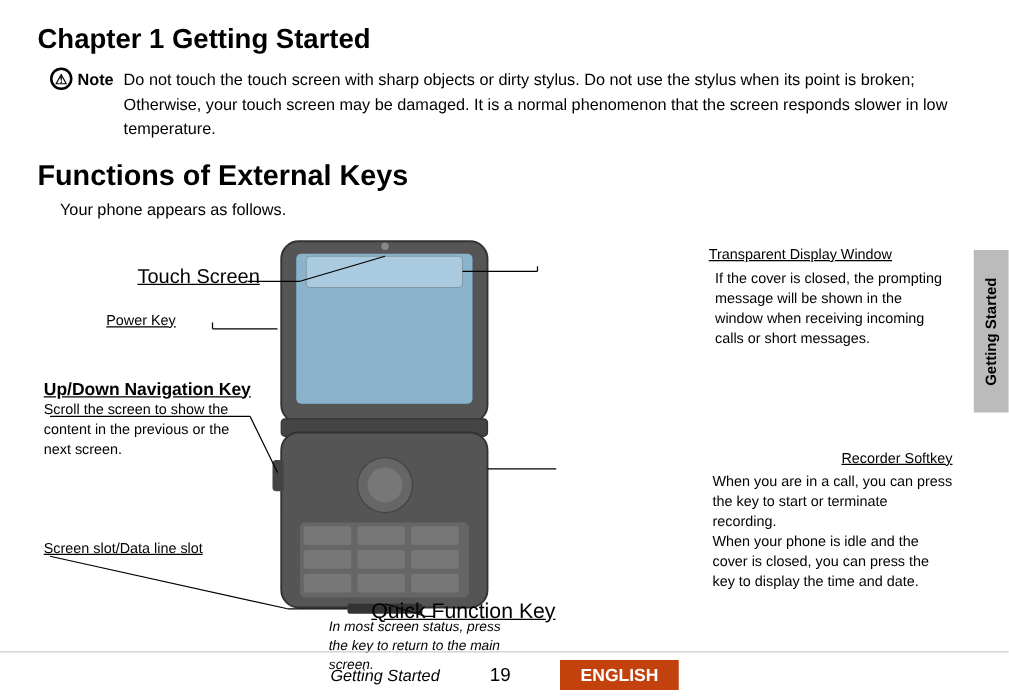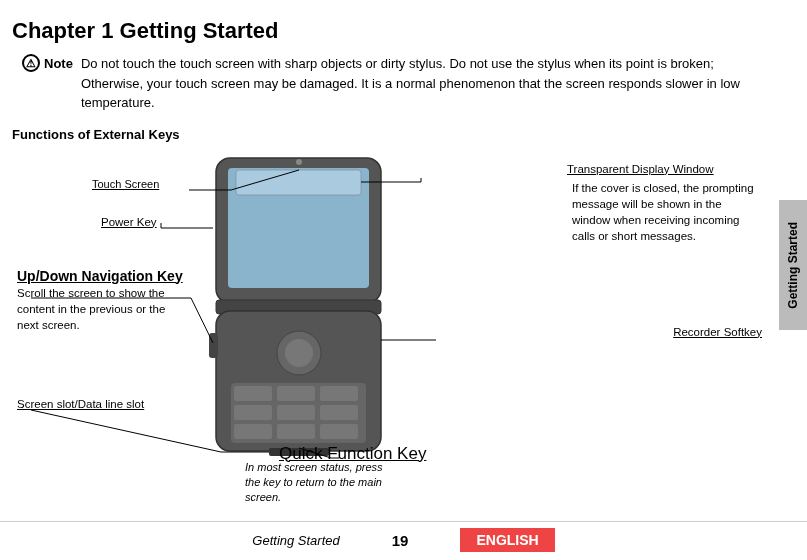--- a/index.html
+++ b/index.html
@@ -10,21 +10,21 @@
       width: 807px;
       min-height: 560px;
       color: #000;
       position: relative;
       overflow: hidden;
     }
 
     .page-wrapper {
       width: 807px;
       min-height: 560px;
-      padding: 18px 30px 10px 12px;
+      padding: 18px 30px 10px 30px;
       position: relative;
     }
 
     .chapter-title {
       font-size: 22px;
       font-weight: bold;
       margin-bottom: 10px;
     }
 
     .note-block {
@@ -55,21 +55,21 @@
       font-size: 11px;
       font-weight: bold;
     }
 
     .note-text {
       font-size: 13px;
       line-height: 1.5;
     }
 
     .section-title {
-      font-size: 13px;
+      font-size: 23px;
       font-weight: bold;
       margin-bottom: 6px;
     }
 
     .intro-text {
       font-size: 13px;
       margin-bottom: 8px;
       padding-left: 18px;
     }
 
@@ -119,20 +119,21 @@
   <div class="note-block">
     <div class="note-icon">
       <span class="note-icon-symbol">⚠</span>
       <span>Note</span>
     </div>
     <div class="note-text">Do not touch the touch screen with sharp objects or dirty stylus. Do not use the stylus when its point is broken; Otherwise, your touch screen may be damaged. It is a normal phenomenon that the screen responds slower in low temperature.</div>
   </div>
 
   <div class="section-title">Functions of External Keys</div>
 
+  <div class="intro-text">Your phone appears as follows.</div>
 
   <div class="diagram-area">
 
     <svg class="annotation-lines" viewBox="0 0 747 340" xmlns="http://www.w3.org/2000/svg">
 
       <rect x="195" y="10" width="165" height="145" rx="14" ry="14" fill="#555" stroke="#333" stroke-width="1.5"></rect>
 
       <rect x="207" y="20" width="141" height="120" rx="4" ry="4" fill="#8ab4cc"></rect>
 
       <circle cx="278" cy="14" r="3" fill="#888"></circle>
@@ -176,46 +177,48 @@
 
       <line x1="340" y1="34" x2="400" y2="34" stroke="#000" stroke-width="1"></line>
       <line x1="400" y1="30" x2="400" y2="34" stroke="#000" stroke-width="1"></line>
 
       <line x1="360" y1="192" x2="415" y2="192" stroke="#000" stroke-width="1"></line>
 
       <line x1="278" y1="300" x2="310" y2="310" stroke="#000" stroke-width="1"></line>
       <line x1="310" y1="310" x2="318" y2="310" stroke="#000" stroke-width="1"></line>
     </svg>
 
-    <div class="label-touch-screen underline-label" style="position:absolute;left:80px;top:30px;font-size:11px;text-decoration:underline;">Touch Screen</div>
-
-    <div class="label-power-key underline-label" style="position:absolute;left:55px;top:68px;font-size:11.5px;text-decoration:underline;margin-left:34px;">Power Key</div>
+    <div class="label-touch-screen underline-label" style="position:absolute;left:80px;top:30px;font-size:16px;text-decoration:underline;">Touch Screen</div>
+
+    <div class="label-power-key underline-label" style="position:absolute;left:55px;top:68px;font-size:11.5px;text-decoration:underline;">Power Key</div>
 
     <div style="position:absolute;left:5px;top:120px;font-size:14px;font-weight:bold;text-decoration:underline;">Up/Down Navigation Key</div>
 
     <div style="position:absolute;left:5px;top:137px;font-size:11.5px;width:155px;line-height:1.4;">Scroll the screen to show the content in the previous or the next screen.</div>
 
     <div style="position:absolute;left:5px;top:250px;font-size:11.5px;text-decoration:underline;">Screen slot/Data line slot</div>
 
     <div style="position:absolute;right:15px;top:15px;font-size:11.5px;text-decoration:underline;width:195px;">Transparent Display Window</div>
 
     <div style="position:absolute;right:15px;top:32px;font-size:11.5px;width:190px;line-height:1.4;">If the cover is closed, the prompting message will be shown in the window when receiving incoming calls or short messages.</div>
 
     <div style="position:absolute;right:15px;top:178px;font-size:11.5px;text-decoration:underline;">Recorder Softkey</div>
 
+    <div style="position:absolute;right:15px;top:195px;font-size:11.5px;width:192px;line-height:1.4;white-space:pre-line;">When you are in a call, you can press the key to start or terminate recording.
+When your phone is idle and the cover is closed, you can press the key to display the time and date.</div>
 
     <div style="position:absolute;left:267px;top:296px;font-size:17px;font-weight:normal;text-decoration:underline;">Quick Function Key</div>
 
     <div style="position:absolute;left:233px;top:312px;font-size:11px;width:155px;line-height:1.4;font-style:italic;">In most screen status, press the key to return to the main screen.</div>
 
   </div>
 
   <div style="position:absolute;bottom:8px;left:0;right:0;display:flex;align-items:center;justify-content:center;border-top:1px solid #ccc;padding-top:6px;">
     <span style="font-size:13px;font-style:italic;">Getting Started</span>
-    <span style="font-size:15px;font-weight:bold;margin:0 52px;">19</span>
-    <span style="background:#ef4444;color:#fff;font-size:14px;font-weight:bold;padding:4px 16px;">ENGLISH</span>
+    <span style="font-size:15px;font-weight:normal;margin:0 40px;">19</span>
+    <span style="background:#c2410c;color:#fff;font-size:14px;font-weight:bold;padding:4px 16px;">ENGLISH</span>
   </div>
 
   <div style="position:absolute;right:0;top:200px;background:#bbb;width:28px;height:130px;display:flex;align-items:center;justify-content:center;overflow:hidden;">
     <span style="writing-mode:vertical-rl;transform:rotate(180deg);font-size:12px;font-weight:bold;white-space:nowrap;">Getting Started</span>
   </div>
 
 </div>
 
 </body></html>

